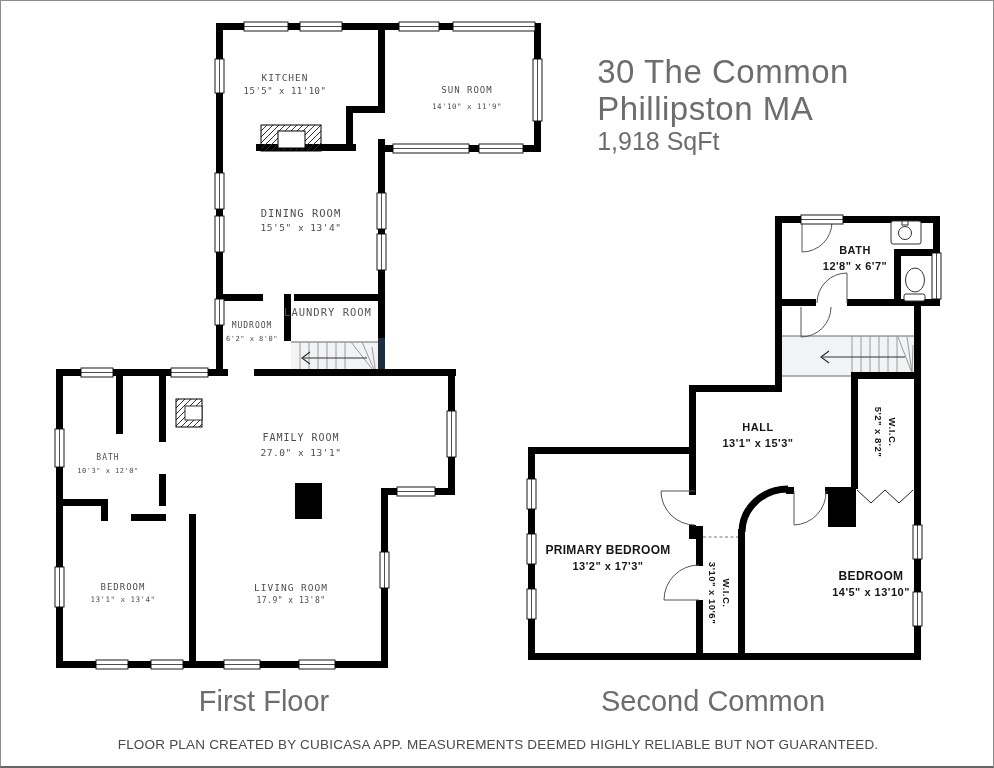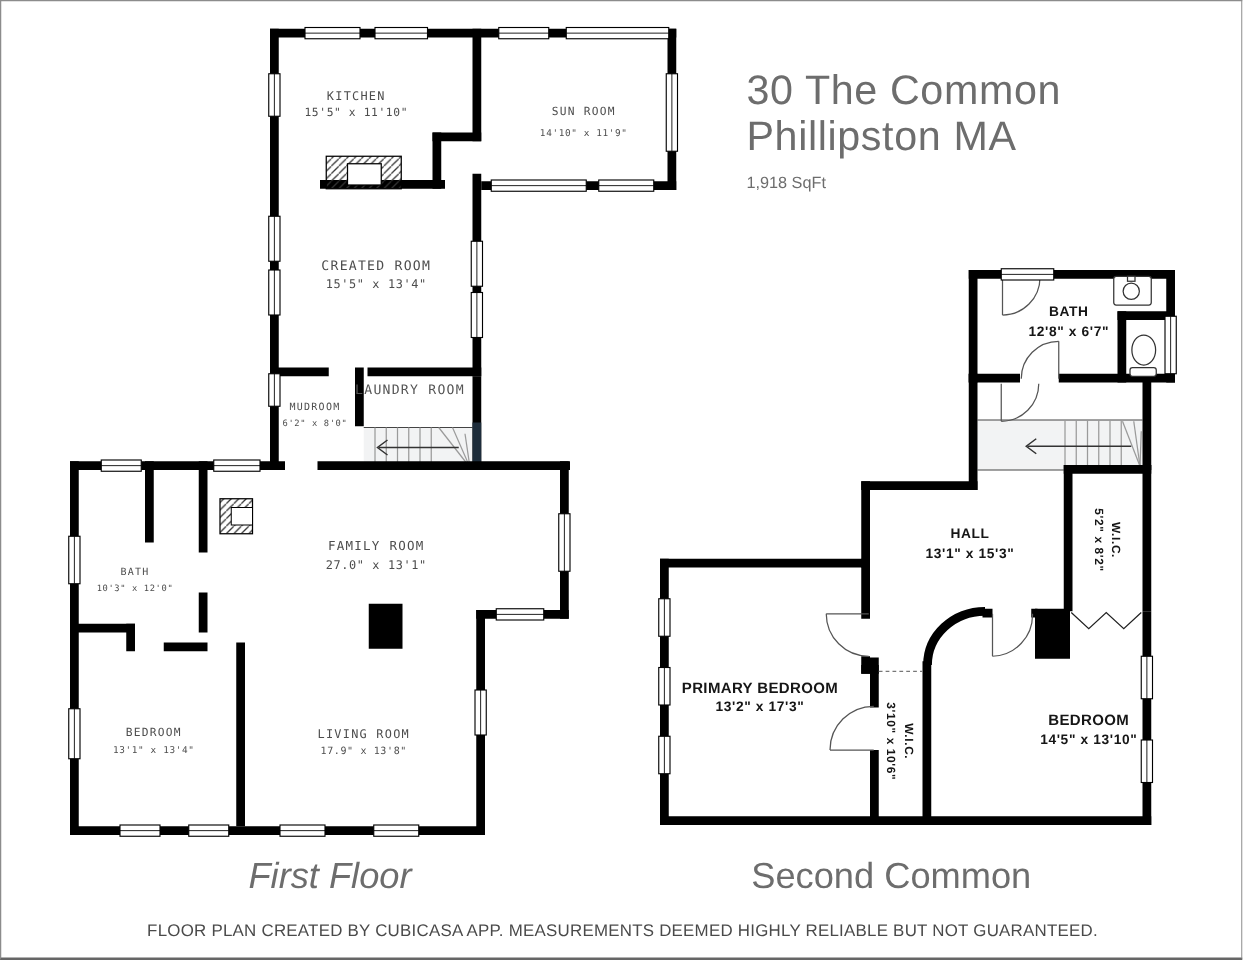--- a/index.html
+++ b/index.html
@@ -3,21 +3,21 @@
 <meta charset="utf-8">
 <style>
   html,body{margin:0;padding:0;background:#fff;}
   .canvas{position:relative;width:994px;height:768px;background:#fff;overflow:hidden;
           border:1px solid #8c8c8c;border-bottom:2px solid #666;box-sizing:border-box;
           font-family:"Liberation Sans",sans-serif;}
   svg{position:absolute;left:0;top:0;}
   .labels{position:absolute;left:0;top:0;width:100%;height:100%;}
   .title{position:absolute;left:722px;top:52px;transform:translateX(-50%);text-align:left;color:#6d6d6d;}
   .title .l1{font-size:33px;letter-spacing:.5px;line-height:37px;white-space:nowrap;}
-  .title .l3{font-size:13px;margin-top:11px;}
+  .title .l3{font-size:25px;margin-top:0;}
   .floorlabel{position:absolute;transform:translateX(-50%);font-size:29px;color:#6d6d6d;white-space:nowrap;}
   .footer{position:absolute;left:497px;top:736px;transform:translateX(-50%);font-size:13.5px;color:#4a4a4a;
           letter-spacing:.2px;white-space:nowrap;}
   .room{position:absolute;transform:translateX(-50%);text-align:center;color:#4d4d4d;
         font-family:"DejaVu Sans Mono",monospace;white-space:nowrap;line-height:1.25;}
   .room .nm{display:block;letter-spacing:1px;}
   .room .dm{display:block;margin-top:2px;letter-spacing:.5px;}
   .r2{font-family:"Liberation Sans",sans-serif;font-weight:bold;color:#161616;}
   .vert{transform:translate(-50%,-50%) rotate(90deg);}
   
@@ -261,21 +261,21 @@
 
   <div class="room" style="left:284px;top:71px;font-size:9.5px;">
     <span class="nm">KITCHEN</span>
     <span class="dm" style="font-size:9px;">15'5" x 11'10"</span>
   </div>
   <div class="room" style="left:466px;top:84px;font-size:9px;">
     <span class="nm">SUN ROOM</span>
     <span class="dm" style="font-size:7.5px;margin-top:6px;">14'10" x 11'9"</span>
   </div>
   <div class="room" style="left:300px;top:206px;font-size:10.5px;">
-    <span class="nm">CREATED ROOM</span>
+    <span class="nm">DINING ROOM</span>
     <span class="dm" style="font-size:9.5px;">15'5" x 13'4"</span>
   </div>
   <div class="room" style="left:251px;top:320px;font-size:8px;">
     <span class="nm">MUDROOM</span>
     <span class="dm" style="font-size:7px;margin-top:4px;">6'2" x 8'0"</span>
   </div>
   <div class="room" style="left:327px;top:305px;font-size:10.5px;color:#555;">
     <span class="nm">LAUNDRY ROOM</span>
   </div>
   <div class="room" style="left:107px;top:452px;font-size:8px;">
@@ -292,40 +292,40 @@
   </div>
   <div class="room" style="left:290px;top:581px;font-size:9.5px;">
     <span class="nm">LIVING ROOM</span>
     <span class="dm" style="font-size:8px;">17.9" x 13'8"</span>
   </div>
 
   <div class="room r2" style="left:854px;top:243px;font-size:11px;">
     <span class="nm" style="letter-spacing:.5px;">BATH</span>
     <span class="dm">12'8" x 6'7"</span>
   </div>
-  <div class="room r2" style="left:775px;top:420px;font-size:11px;">
+  <div class="room r2" style="left:757px;top:420px;font-size:11px;">
     <span class="nm" style="letter-spacing:.5px;">HALL</span>
     <span class="dm">13'1" x 15'3"</span>
   </div>
   <div class="room r2 vert" style="left:884px;top:431px;font-size:9.5px;">
     <span class="nm" style="letter-spacing:.5px;">W.I.C.</span>
     <span class="dm">5'2" x 8'2"</span>
   </div>
   <div class="room r2" style="left:607px;top:542px;font-size:12px;">
     <span class="nm" style="letter-spacing:.3px;">PRIMARY BEDROOM</span>
     <span class="dm" style="font-size:11px;">13'2" x 17'3"</span>
   </div>
   <div class="room r2 vert" style="left:718px;top:592px;font-size:9.5px;">
     <span class="nm" style="letter-spacing:.5px;">W.I.C.</span>
     <span class="dm">3'10" x 10'6"</span>
   </div>
   <div class="room r2" style="left:870px;top:568px;font-size:12px;">
     <span class="nm" style="letter-spacing:.3px;">BEDROOM</span>
     <span class="dm" style="font-size:11px;">14'5" x 13'10"</span>
   </div>
 
-  <div class="floorlabel" style="left:263px;top:684px;font-style:italic;">First Floor</div>
+  <div class="floorlabel" style="left:263px;top:684px;">First Floor</div>
   <div class="floorlabel" style="left:712px;top:684px;">Second Common</div>
 
   <div class="footer">FLOOR PLAN CREATED BY CUBICASA APP. MEASUREMENTS DEEMED HIGHLY RELIABLE BUT NOT GUARANTEED.</div>
 </div>
 
 </div>
 
 </body></html>

